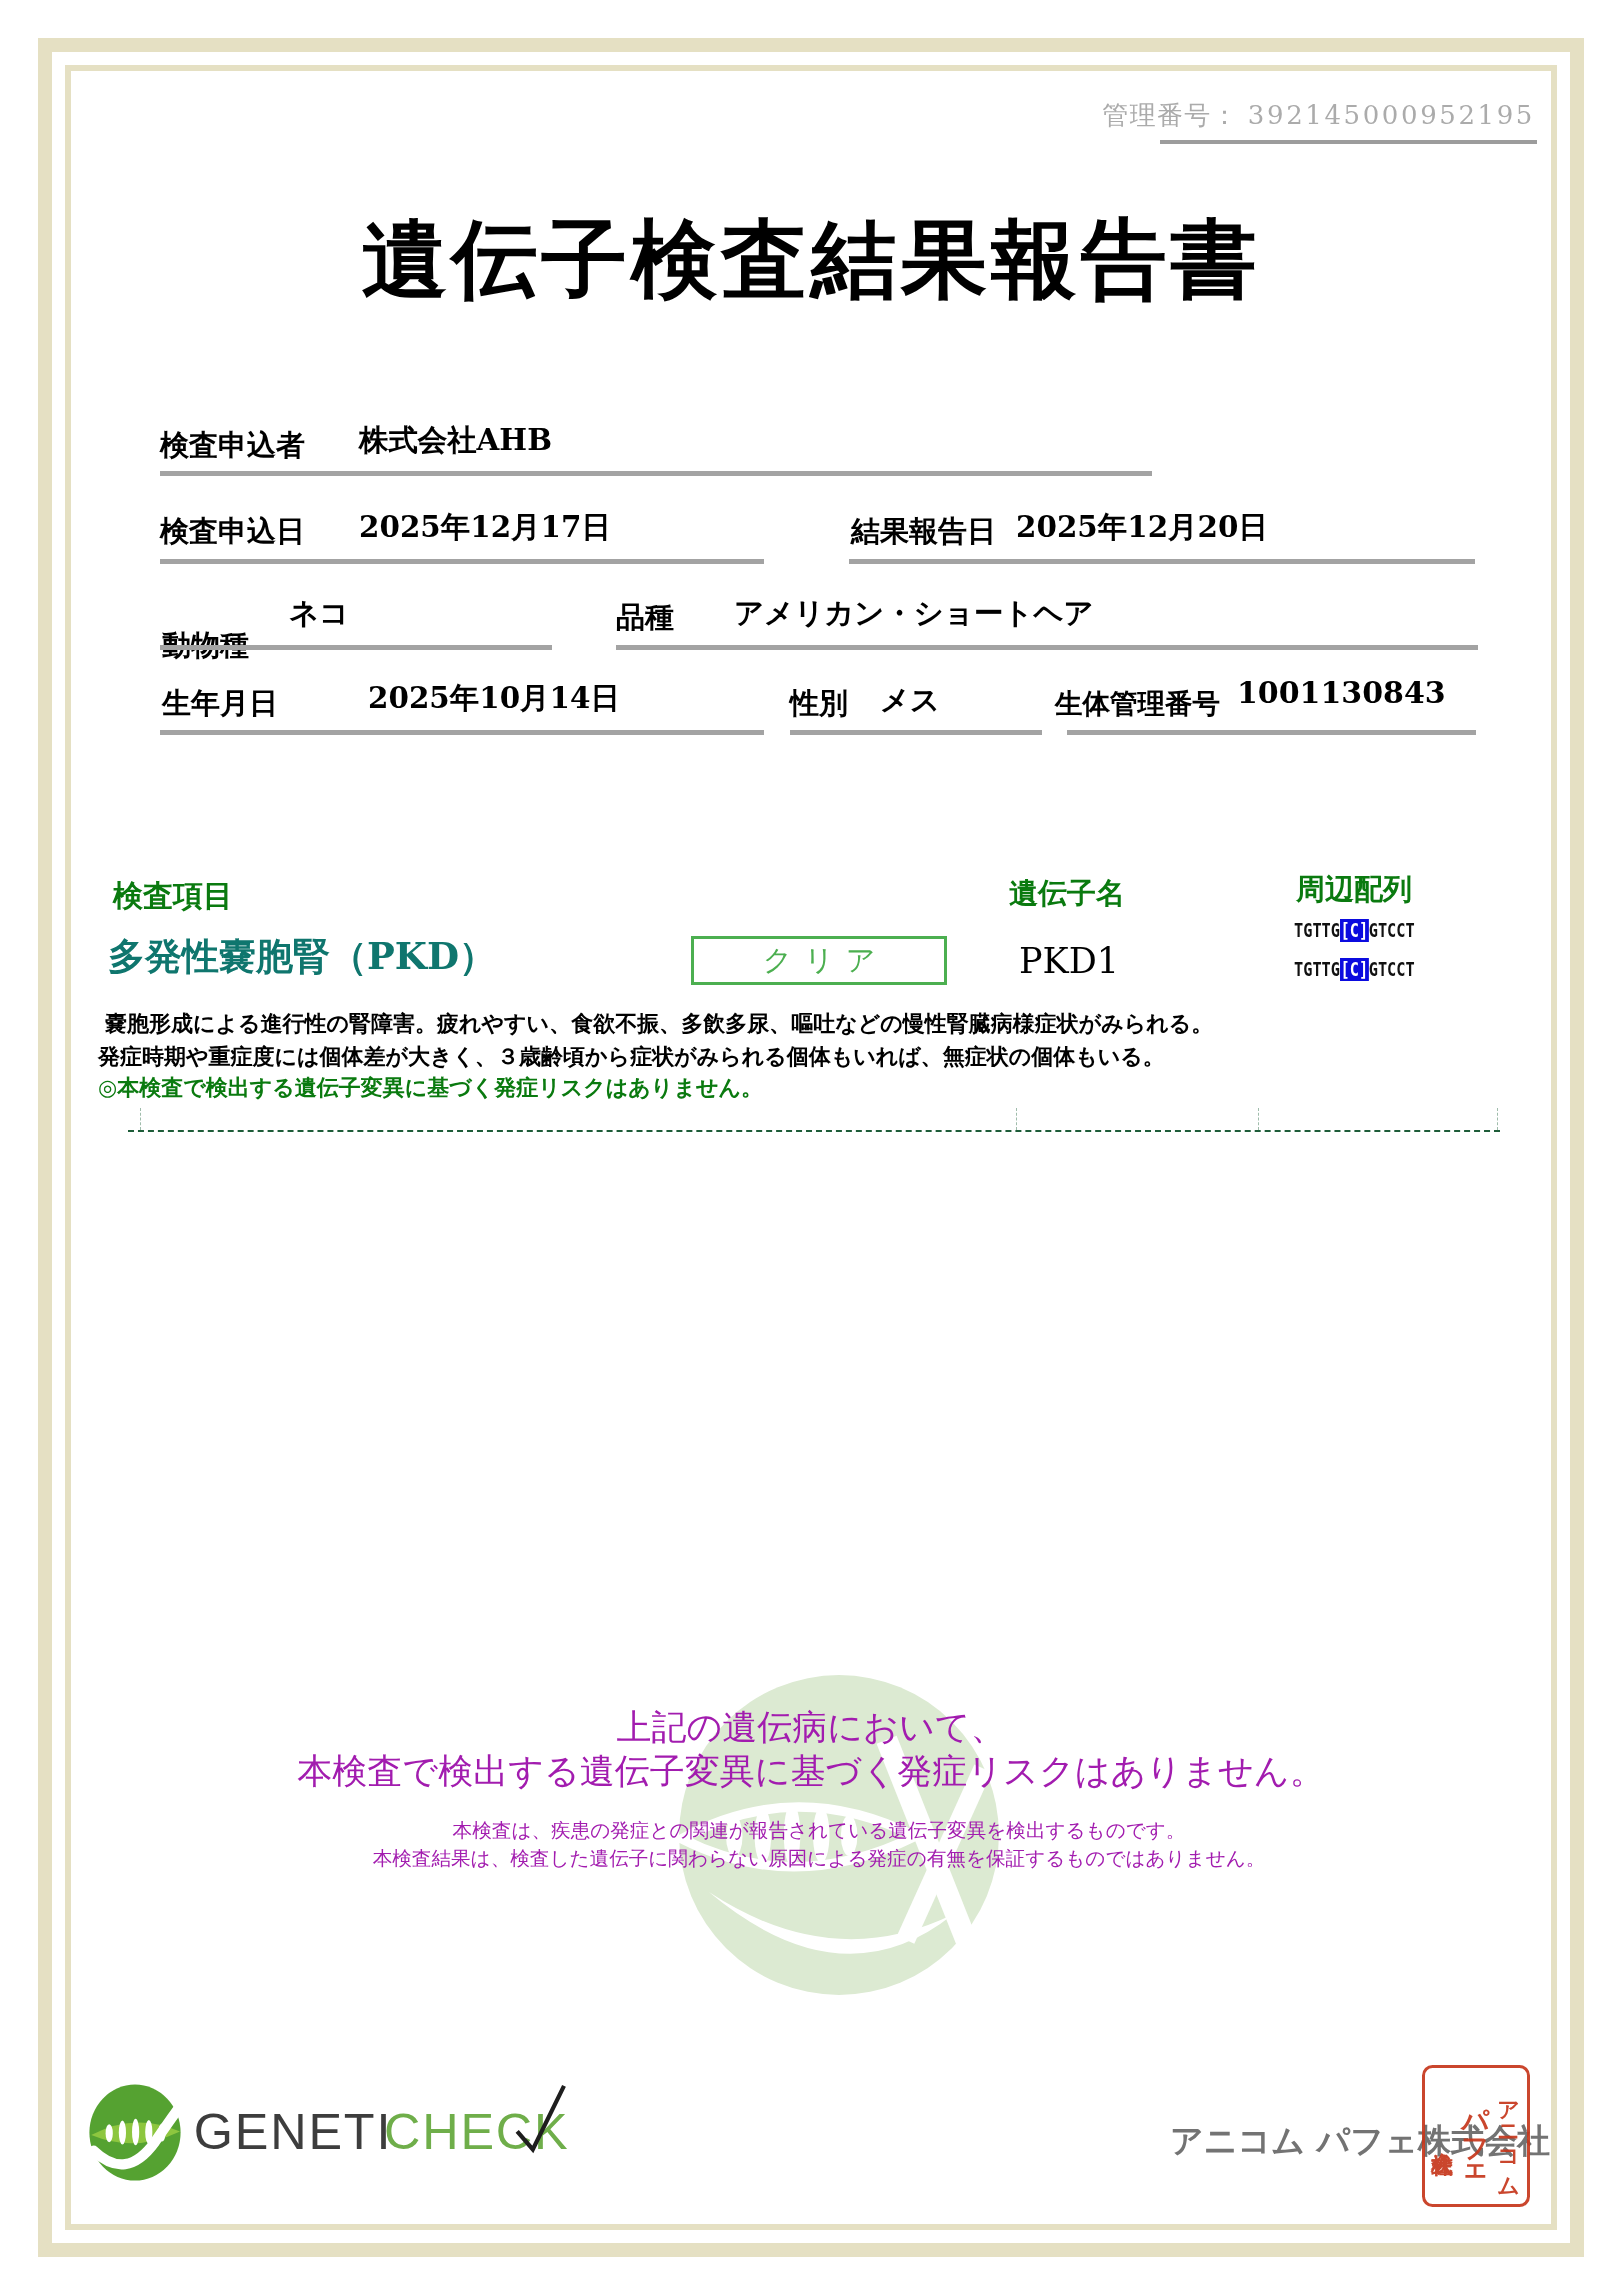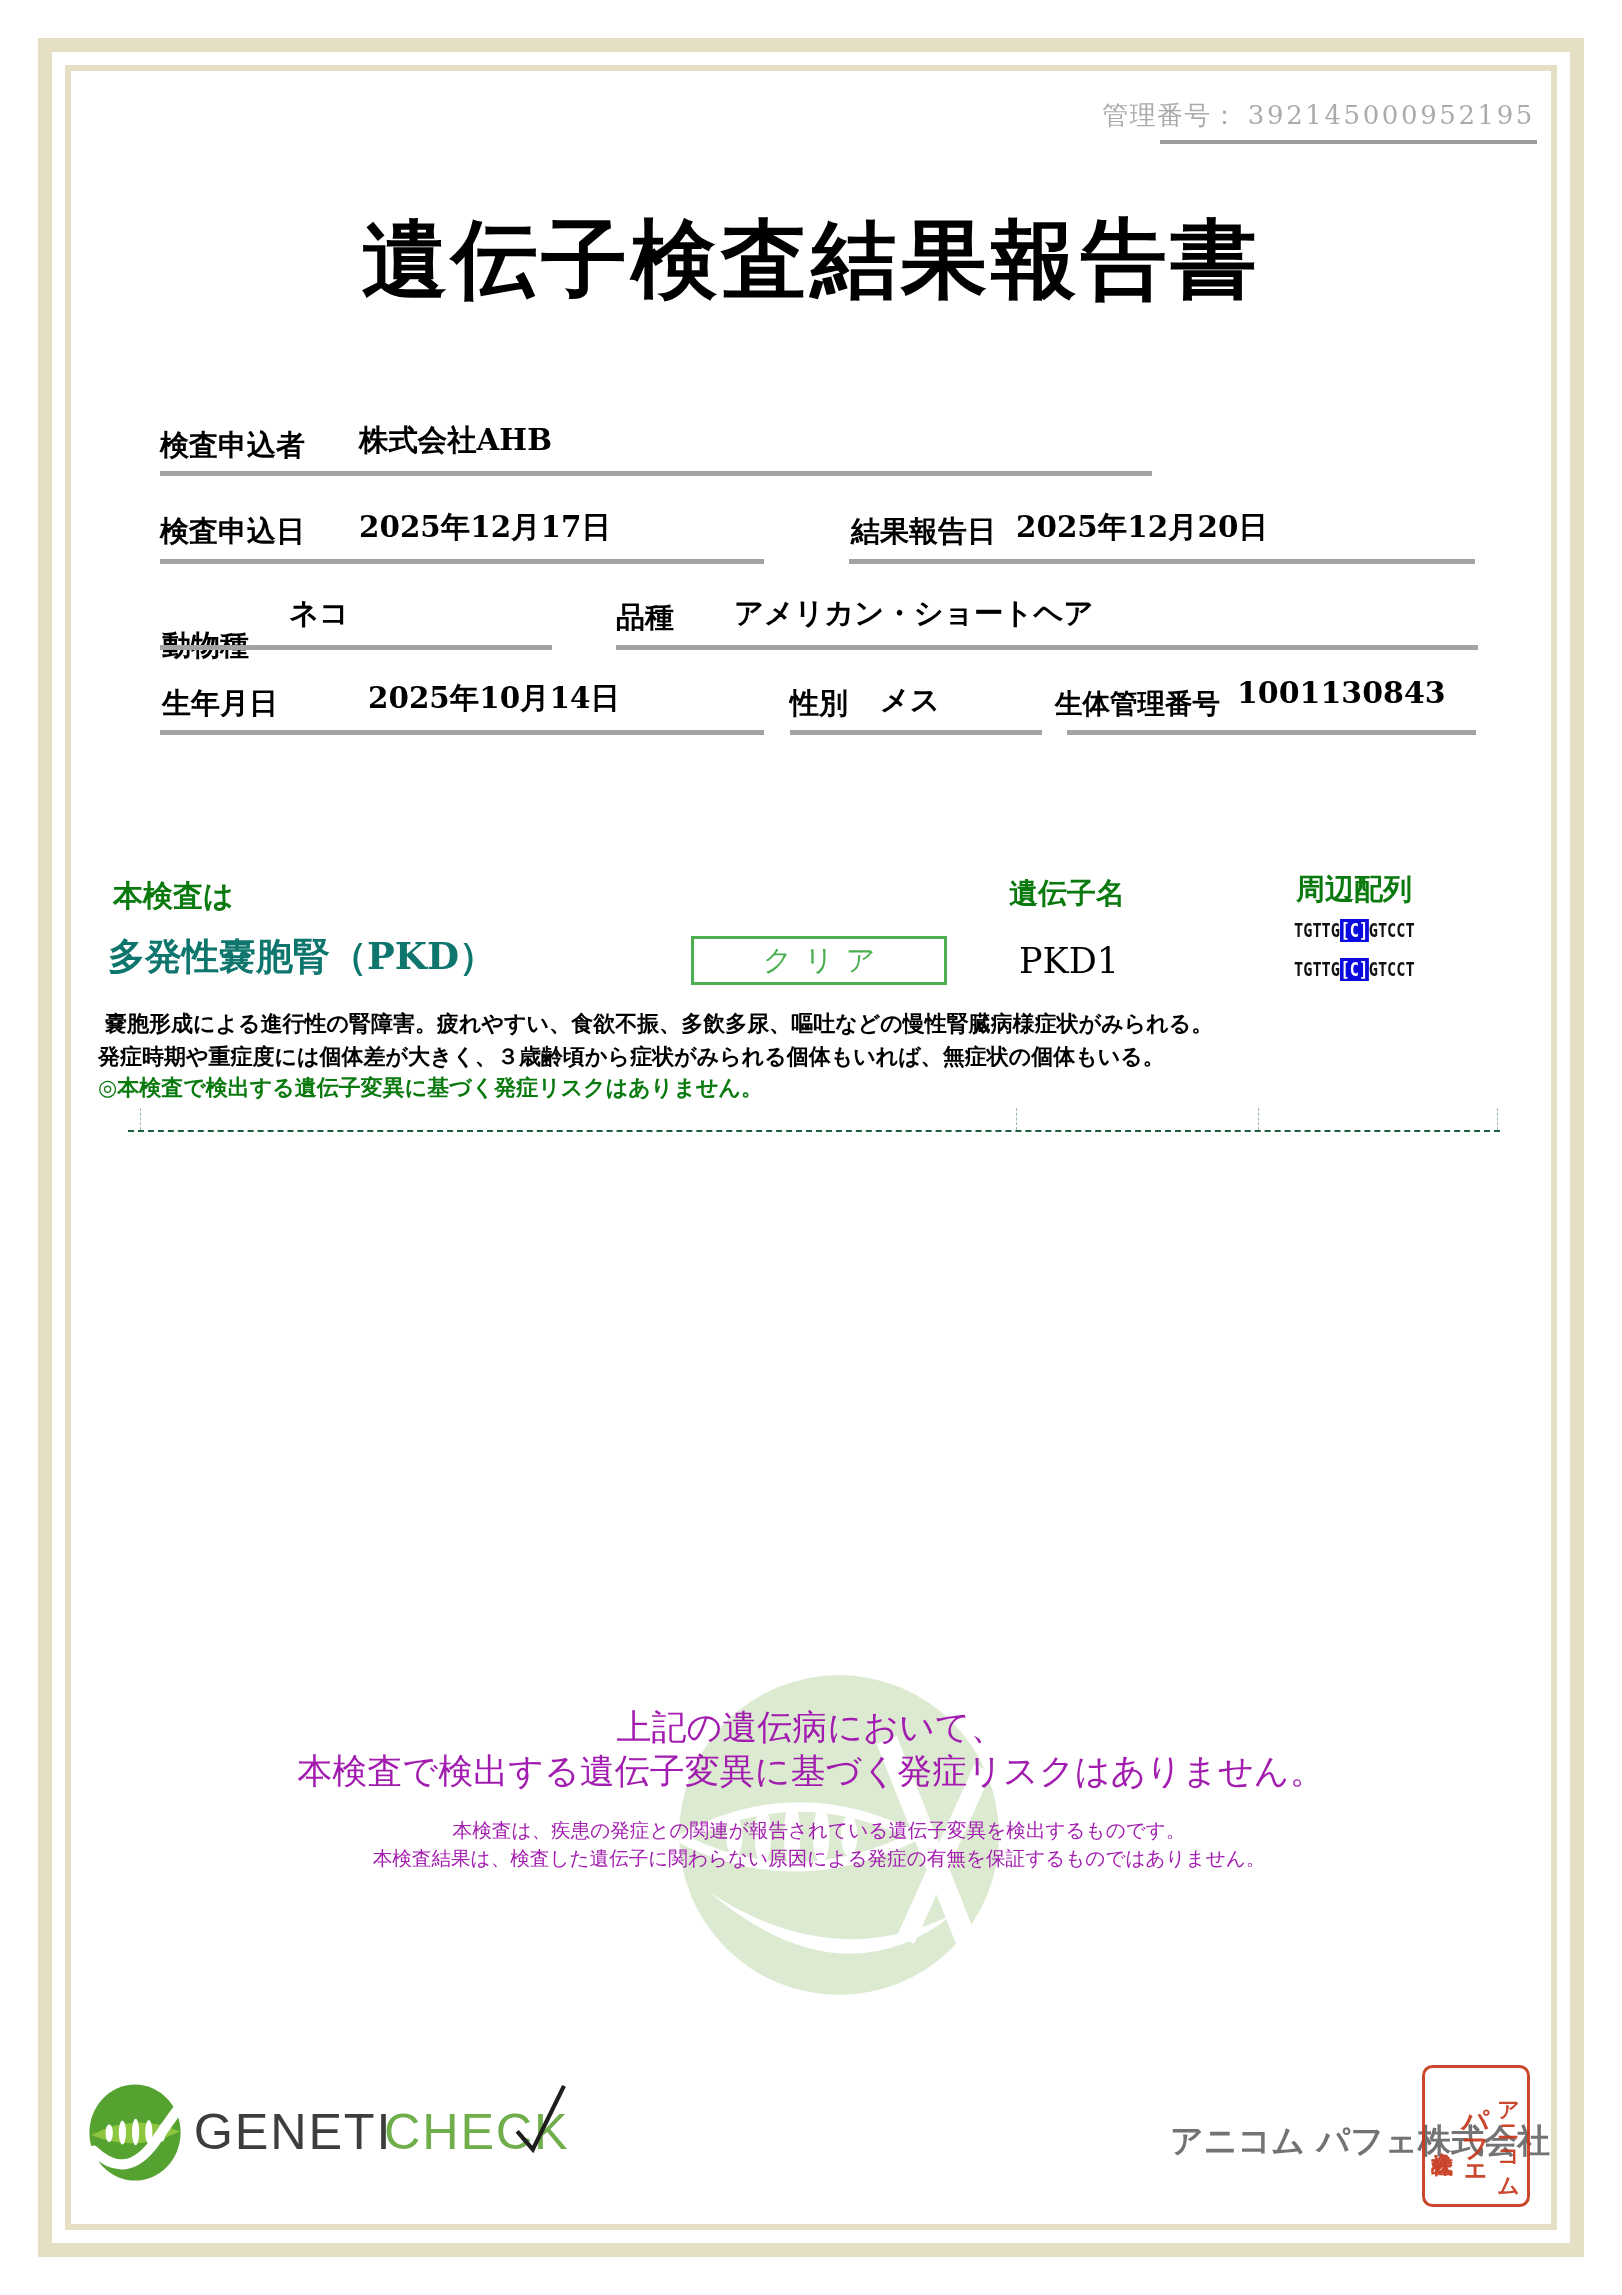--- a/index.html
+++ b/index.html
@@ -95,21 +95,21 @@
 <span class="flabel" style="left:162px;top:684px;">生年月日</span>
 <span class="fvalue" style="left:368px;top:679px;">2025年10月14日</span>
 <div class="uline" style="left:160px;top:730px;width:604px;"></div>
 <span class="flabel" style="left:790px;top:684px;">性別</span>
 <span class="fvalue" style="left:880px;top:681px;">メス</span>
 <div class="uline" style="left:790px;top:730px;width:252px;"></div>
 <span class="flabel" style="left:1055px;top:686px;font-size:27.5px;">生体管理番号</span>
 <span class="fvalue" style="left:1237px;top:675px;font-size:30px;">1001130843</span>
 <div class="uline" style="left:1067px;top:730px;width:409px;"></div>
 
-<span class="ghead" style="left:113px;top:876px;font-size:30px;">本検査は</span>
+<span class="ghead" style="left:113px;top:876px;font-size:30px;">検査項目</span>
 <span class="ghead" style="left:1009px;top:874px;">遺伝子名</span>
 <span class="ghead" style="left:1296px;top:870px;">周辺配列</span>
 
 <span class="item-name" style="left:108px;top:932px;">多発性嚢胞腎（PKD）</span>
 <div class="clear-box">
   <span>クリア</span>
 </div>
 <span class="gene-name" style="left:1019px;top:941px;">PKD1</span>
 
 <div class="seq" style="left:1294px;top:919px;"><span>TGTTG</span><span class="hl">[C]</span><span>GTCCT</span></div>

